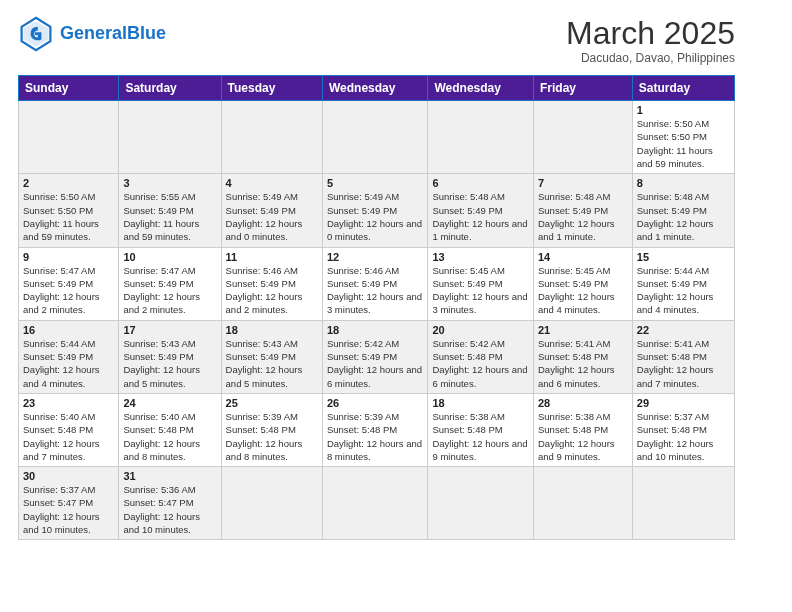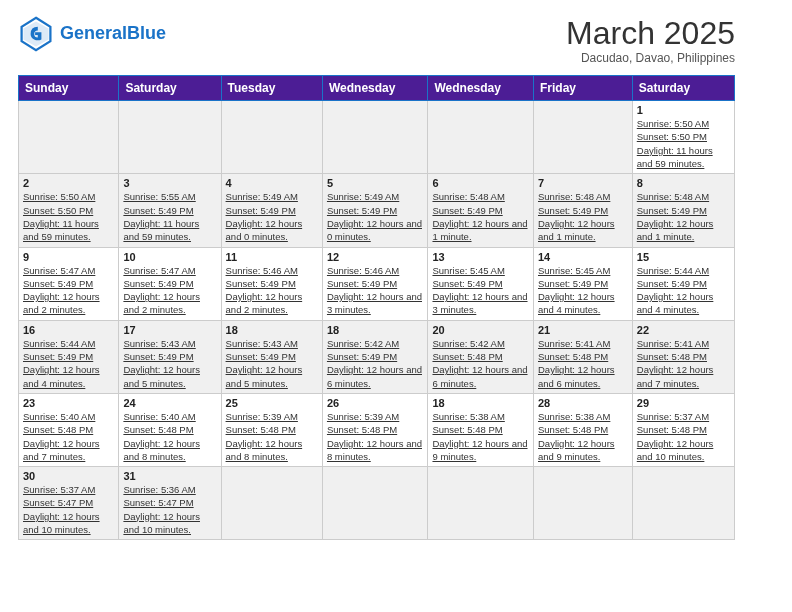--- a/index.html
+++ b/index.html
@@ -87,21 +87,20 @@
       font-size: 11px;
       font-weight: bold;
       color: #222;
       display: block;
       margin-bottom: 1px;
     }
     .day-info {
       font-size: 9.5px;
       color: #333;
       line-height: 1.4;
-      text-decoration: underline;
     }
     .empty-cell {
       background: #f0f0f0 !important;
     }
     .calendar tbody tr:nth-child(odd) td { background: #ffffff; }
     .calendar tbody tr:nth-child(even) td { background: #f0f0f0; }
     .calendar tbody tr:nth-child(odd) td.empty-cell { background: #e8e8e8; }
     .calendar tbody tr:nth-child(even) td.empty-cell { background: #e0e0e0; }
   </style>
 </head>

